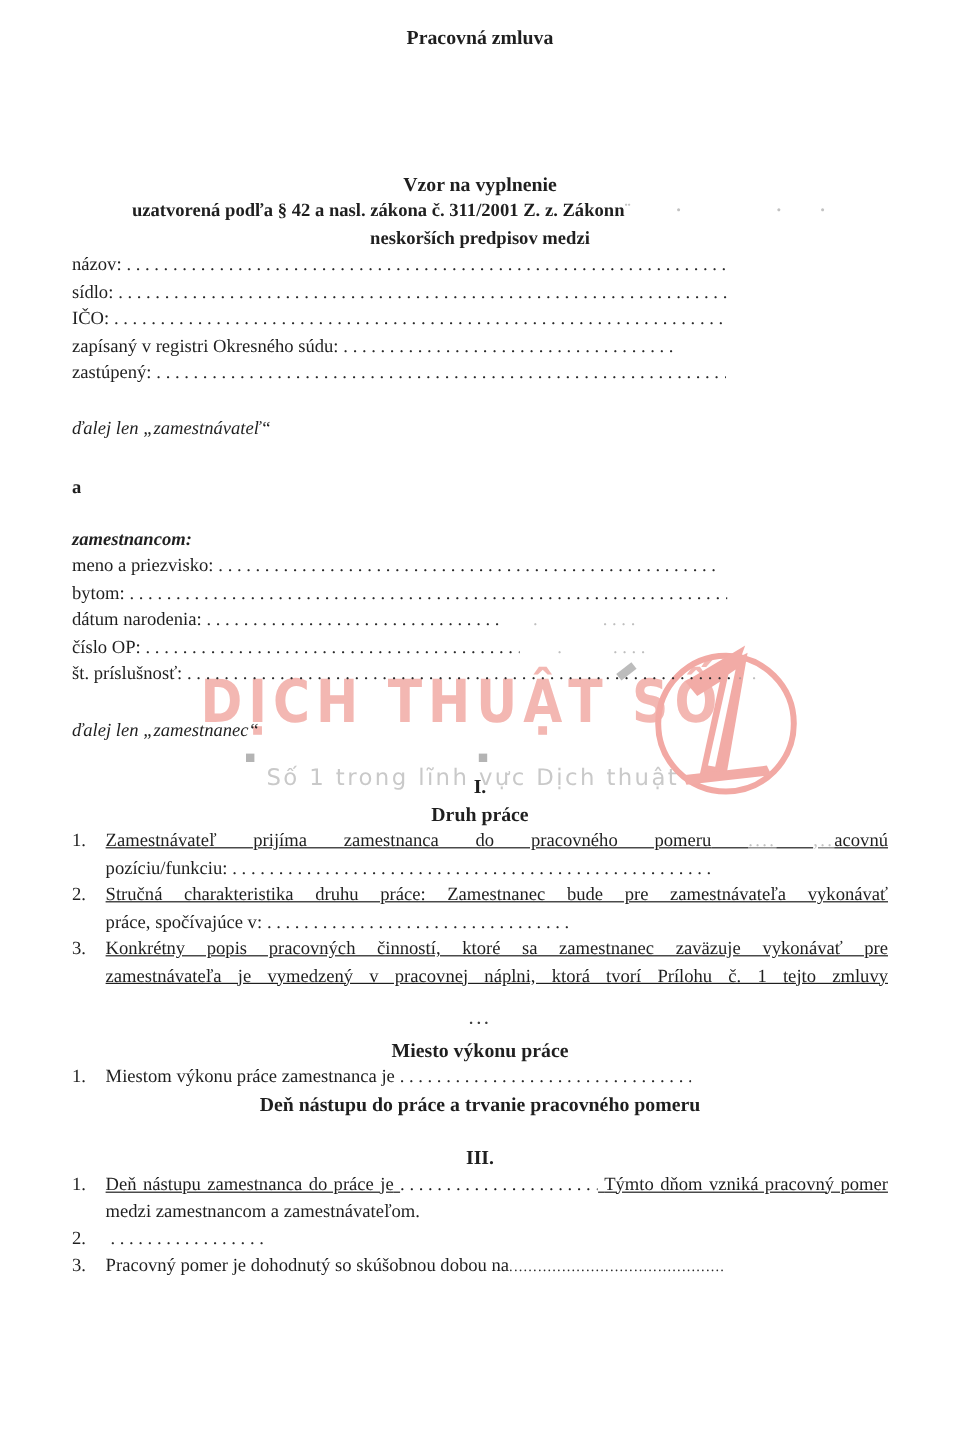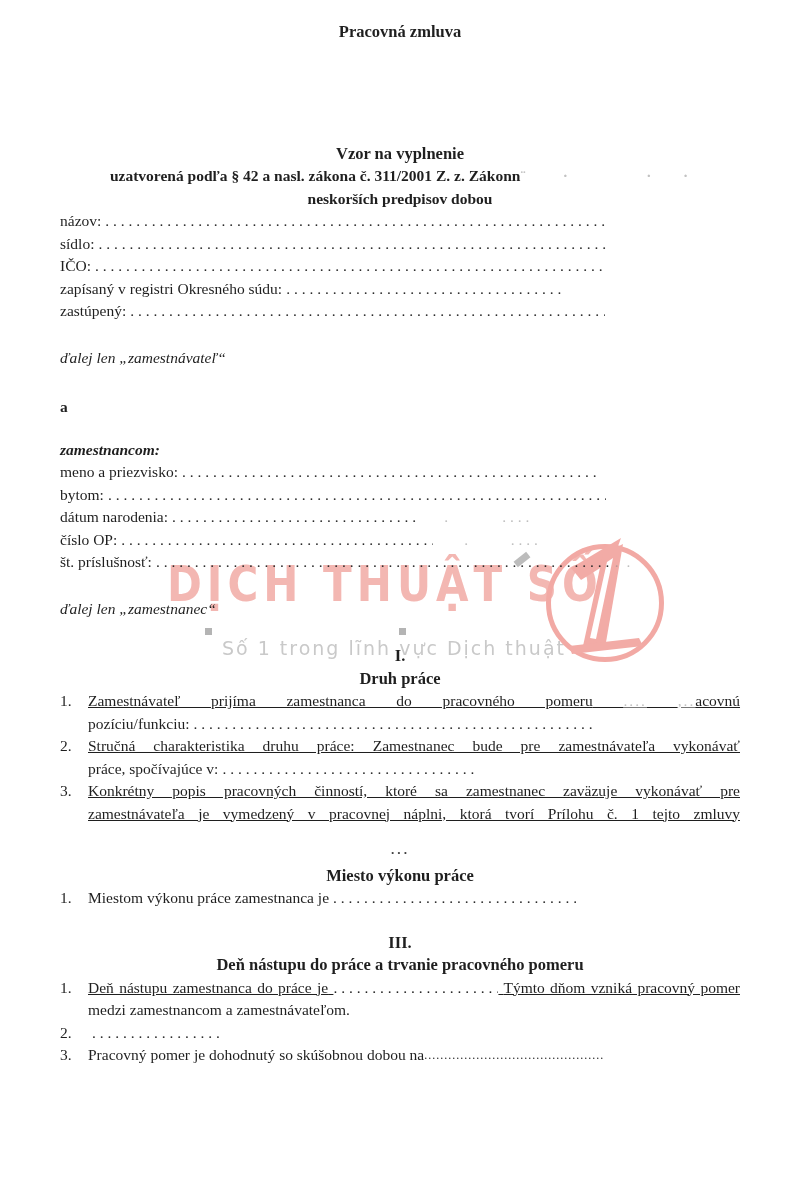--- a/index.html
+++ b/index.html
@@ -70,21 +70,21 @@
     <polygon points="49,104 55,105 72,24 66,28" fill="#ffffff"></polygon>
     <polygon points="28,112 98,104 102,112 31,120" fill="#f2aba6"></polygon>
   </svg>
 
   <div class="content">
 
     <div id="t2" class="center bold h16">Pracovná zmluva</div>
 
     <div id="t1" class="center bold h16">Vzor  na vyplnenie</div>
     <div class="center bold"><span>uzatvorená podľa § 42 a nasl. zákona č. 311/2001 Z. z.  Zákonn</span><span class="faint2">¨&nbsp;&nbsp;&nbsp;&nbsp;&nbsp;&nbsp;·&nbsp;&nbsp;&nbsp;&nbsp;&nbsp;&nbsp;&nbsp;&nbsp;&nbsp;&nbsp;&nbsp;&nbsp;&nbsp;·&nbsp;&nbsp;&nbsp;&nbsp;&nbsp;·</span></div>
-    <div class="center bold">neskorších predpisov dobou</div>
+    <div class="center bold">neskorších predpisov medzi</div>
 
     <div class="frow">
       <span class="flabel">názov:</span>
       <span class="dots" style="width:505px">. . . . . . . . . . . . . . . . . . . . . . . . . . . . . . . . . . . . . . . . . . . . . . . . . . . . . . . . . . . . . . . . . . . . . . . . . . . . . . . . . . . . . . . . . . . . . . . . . . . . </span>
     </div>
     <div class="frow">
       <span class="flabel">sídlo:</span>
       <span class="dots" style="width:508px">. . . . . . . . . . . . . . . . . . . . . . . . . . . . . . . . . . . . . . . . . . . . . . . . . . . . . . . . . . . . . . . . . . . . . . . . . . . . . . . . . . . . . . . . . . . . . . . . . . . . </span>
     </div>
     <div class="frow">
@@ -167,22 +167,22 @@
     <div class="item">
       <span class="inum">1.</span>
       <div class="ibody">
         <div class="frow">
           <span class="flabel">Miestom výkonu práce zamestnanca je</span>
           <span class="dots" style="width:243px">. . . . . . . . . . . . . . . . . . . . . . . . . . . . . . . . . . . . . . . . . . . . . . . . . . . . . . . . . . . . . . . . . . . . . . . . . . . . . . . . . . . . . . . . . . . . . . . . . . . . </span>
         </div>
       </div>
     </div>
 
+    <div class="center bold h16">Deň nástupu do práce a trvanie pracovného pomeru</div>
     <div id="sec3-num" class="center bold h16">III.</div>
-    <div class="center bold h16">Deň nástupu do práce a trvanie pracovného pomeru</div>
 
     <div class="item">
       <span class="inum">1.</span>
       <div class="ibody">
         <div class="jline"><span>Deň nástupu zamestnanca do práce je</span> <span class="idots" style="width:165px">. . . . . . . . . . . . . . . . . . . . . . . . . . . . . . . . . . . . . . . . . . . . . . . . . . . . . . . . . . . . . . . . . . . . . . . . . . . . . . . . . . . . . . . . . . . . . . . . . . . . </span> <span>Týmto dňom vzniká pracovný pomer</span></div>
         <div>medzi zamestnancom a zamestnávateľom.</div>
       </div>
     </div>
 
     <div class="item">

